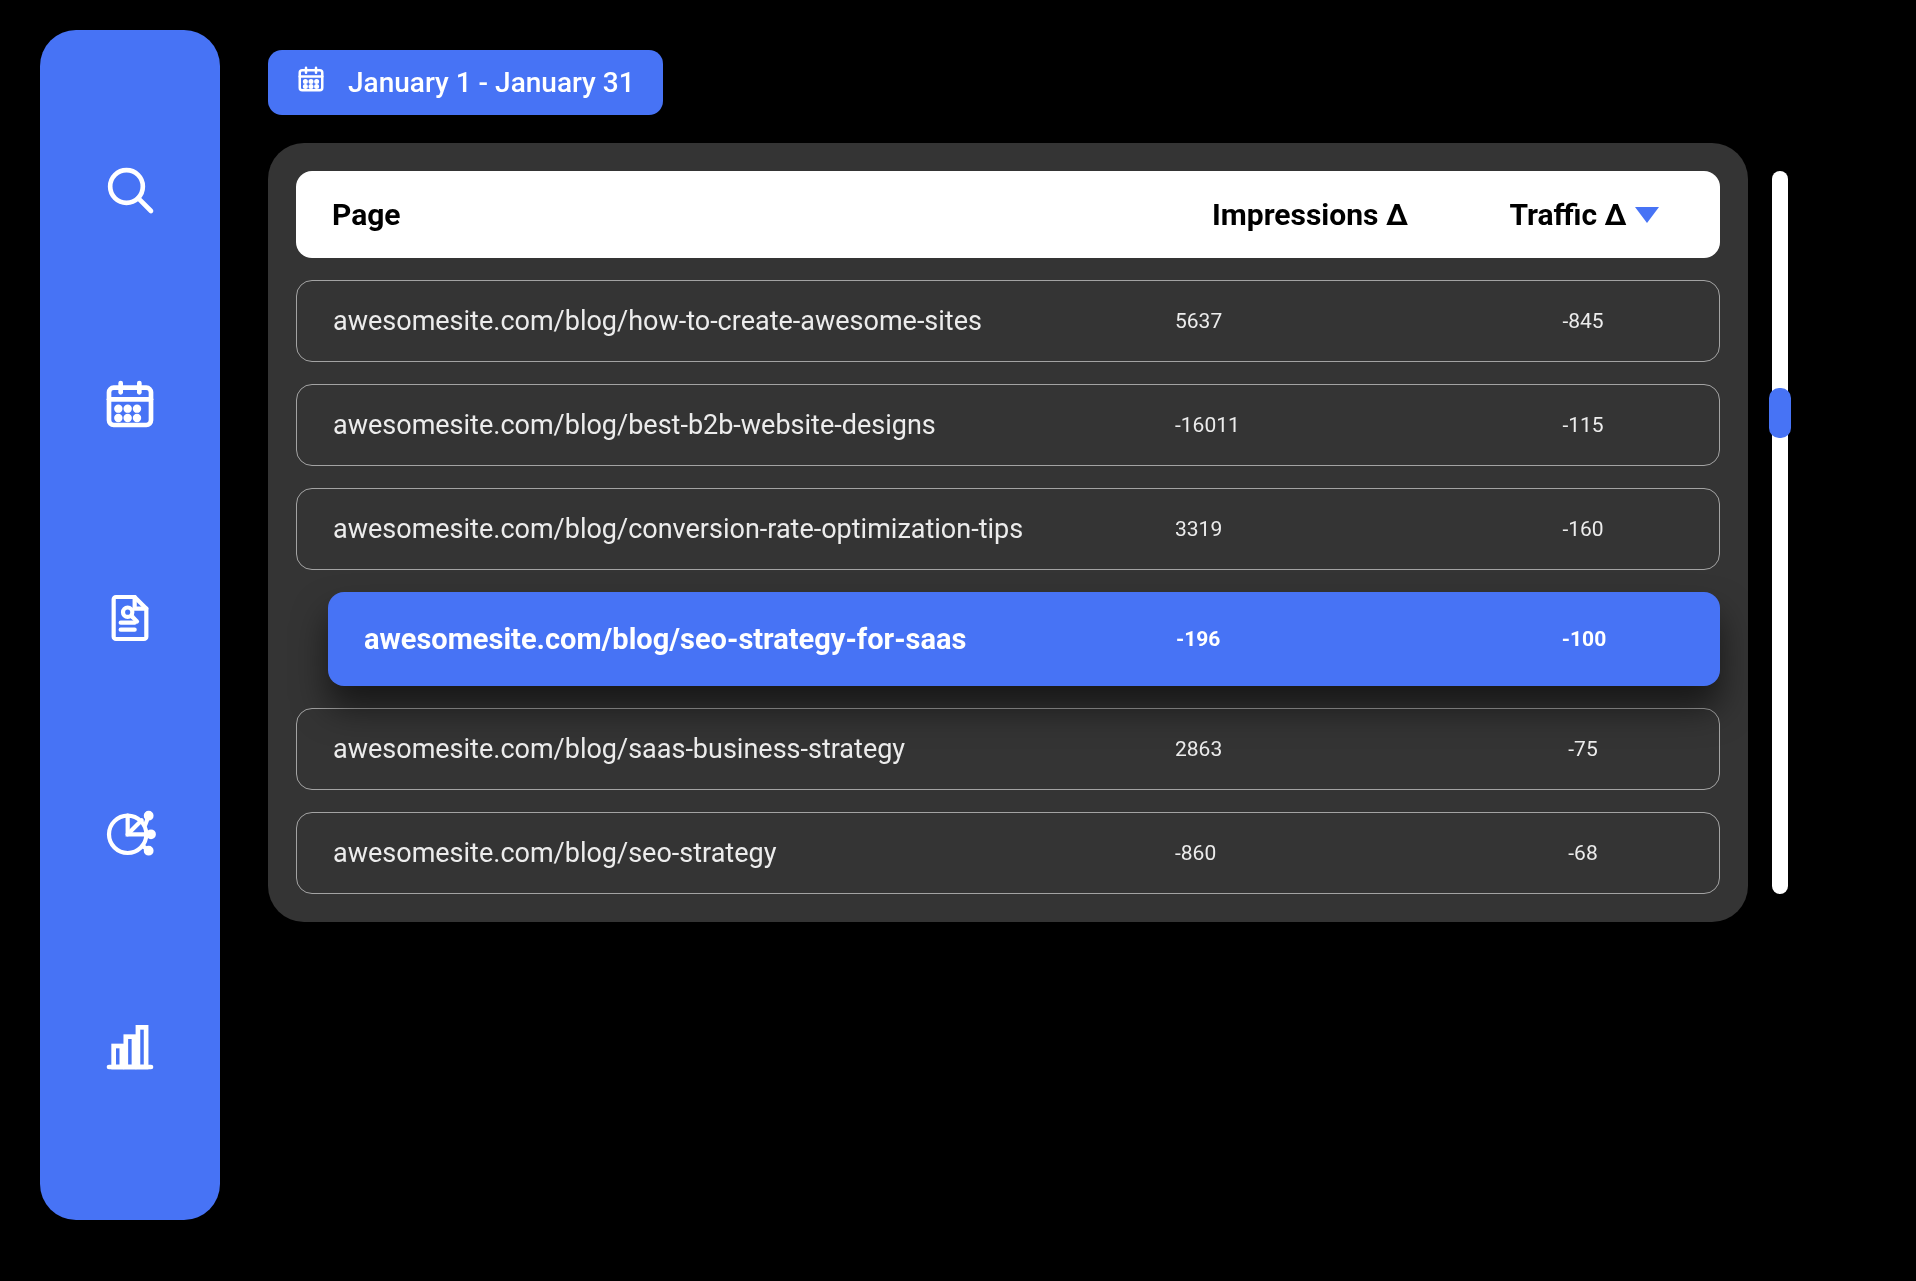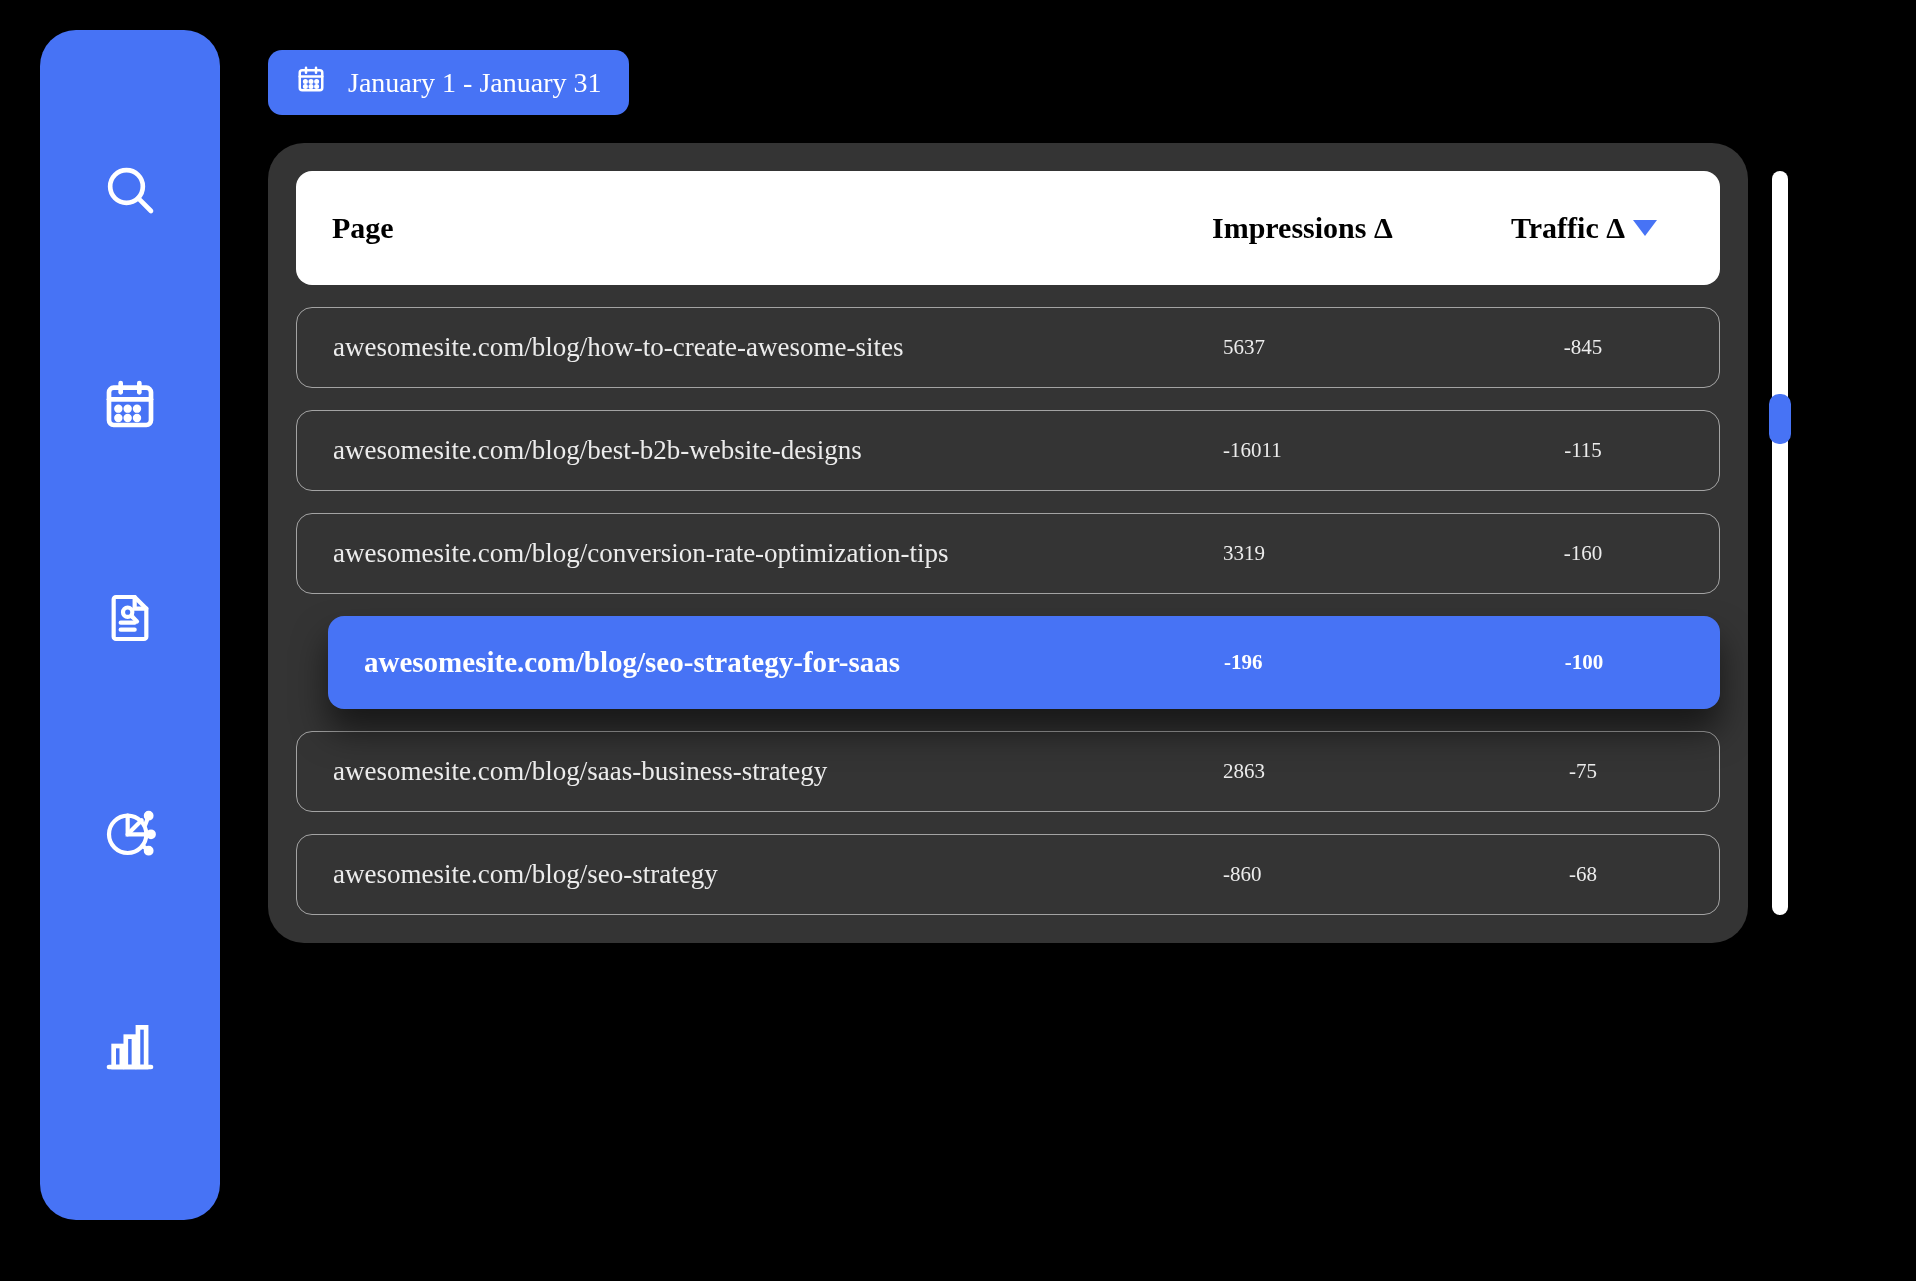--- a/index.html
+++ b/index.html
@@ -8,21 +8,20 @@
     font-family: -apple-system, BlinkMacSystemFont, "Segoe UI", Roboto, Helvetica, Arial, sans-serif;
     width: 1916px;
     height: 1281px;
     overflow: hidden;
   }
   .app {
     display: flex;
     padding: 30px 40px;
     gap: 48px;
     align-items: flex-start;
-    font-family: Liberation Serif, serif;
   }
   
   .sidebar {
     width: 180px;
     height: 1190px;
     background: #4773F5;
     border-radius: 36px;
     display: flex;
     flex-direction: column;
     align-items: center;
@@ -83,21 +82,21 @@
     flex-direction: column;
     gap: 22px;
   }
 
   .table-header {
     background: #fff;
     color: #000;
     border-radius: 16px;
     display: flex;
     align-items: center;
-    padding: 40px 36px;
+    padding: 26px 36px;
     font-size: 30px;
     font-weight: 700;
     gap: 12px;
   }
   .col-page { flex: 1; }
   .col-imp { width: 260px; text-align: left; }
   .col-traf { width: 200px; text-align: center; display: flex; align-items: center; justify-content: center; gap: 8px; }
   .sort-caret {
     width: 0; height: 0;
     border-left: 12px solid transparent;
@@ -108,20 +107,21 @@
 
   .row {
     border: 1.5px solid rgba(255,255,255,0.55);
     border-radius: 16px;
     display: flex;
     align-items: center;
     padding: 24px 36px;
     color: #ECECEC;
     font-size: 27px;
     font-weight: 400;
+    gap: 48px;
   }
   .row .col-page { font-weight: 400; }
   .row .col-imp, .row .col-traf { font-size: 21px; }
 
   .row.highlight {
     background: #4773F5;
     border: none;
     color: #fff;
     font-weight: 700;
     font-size: 29px;

